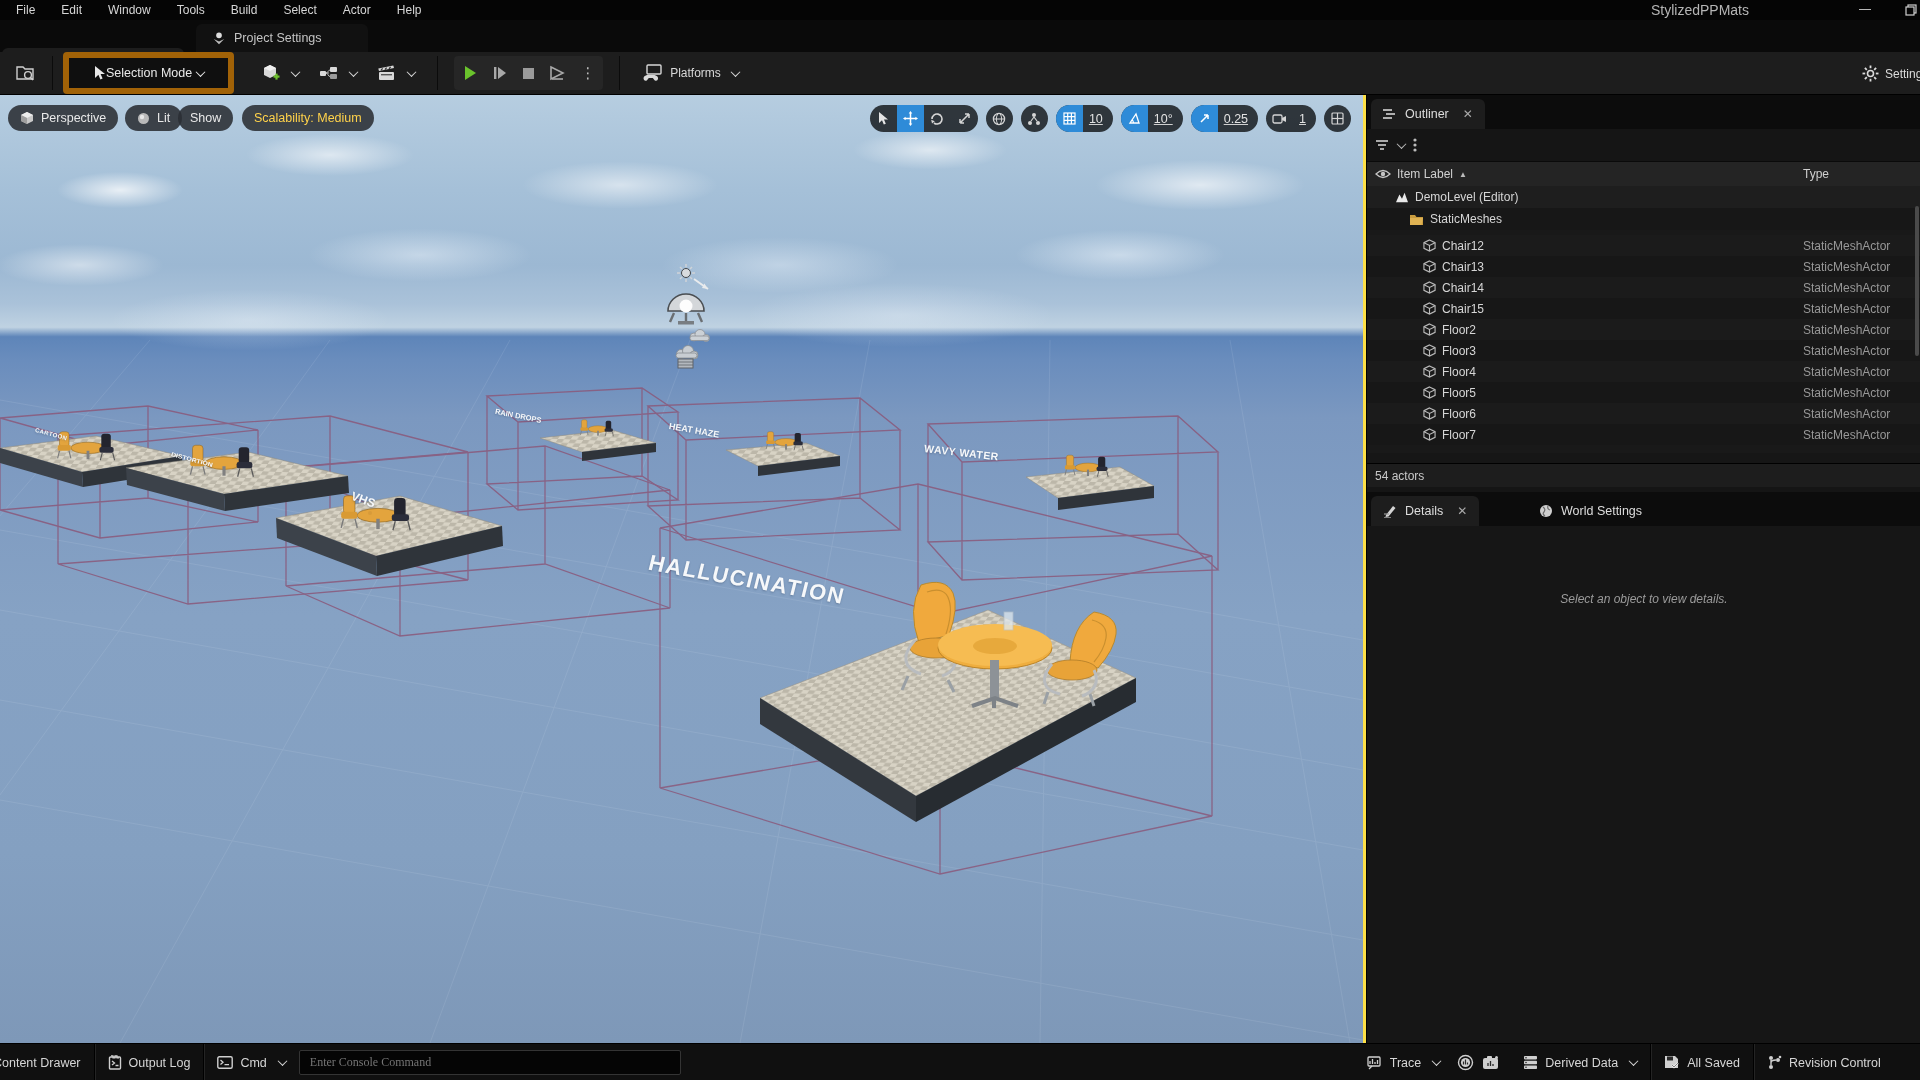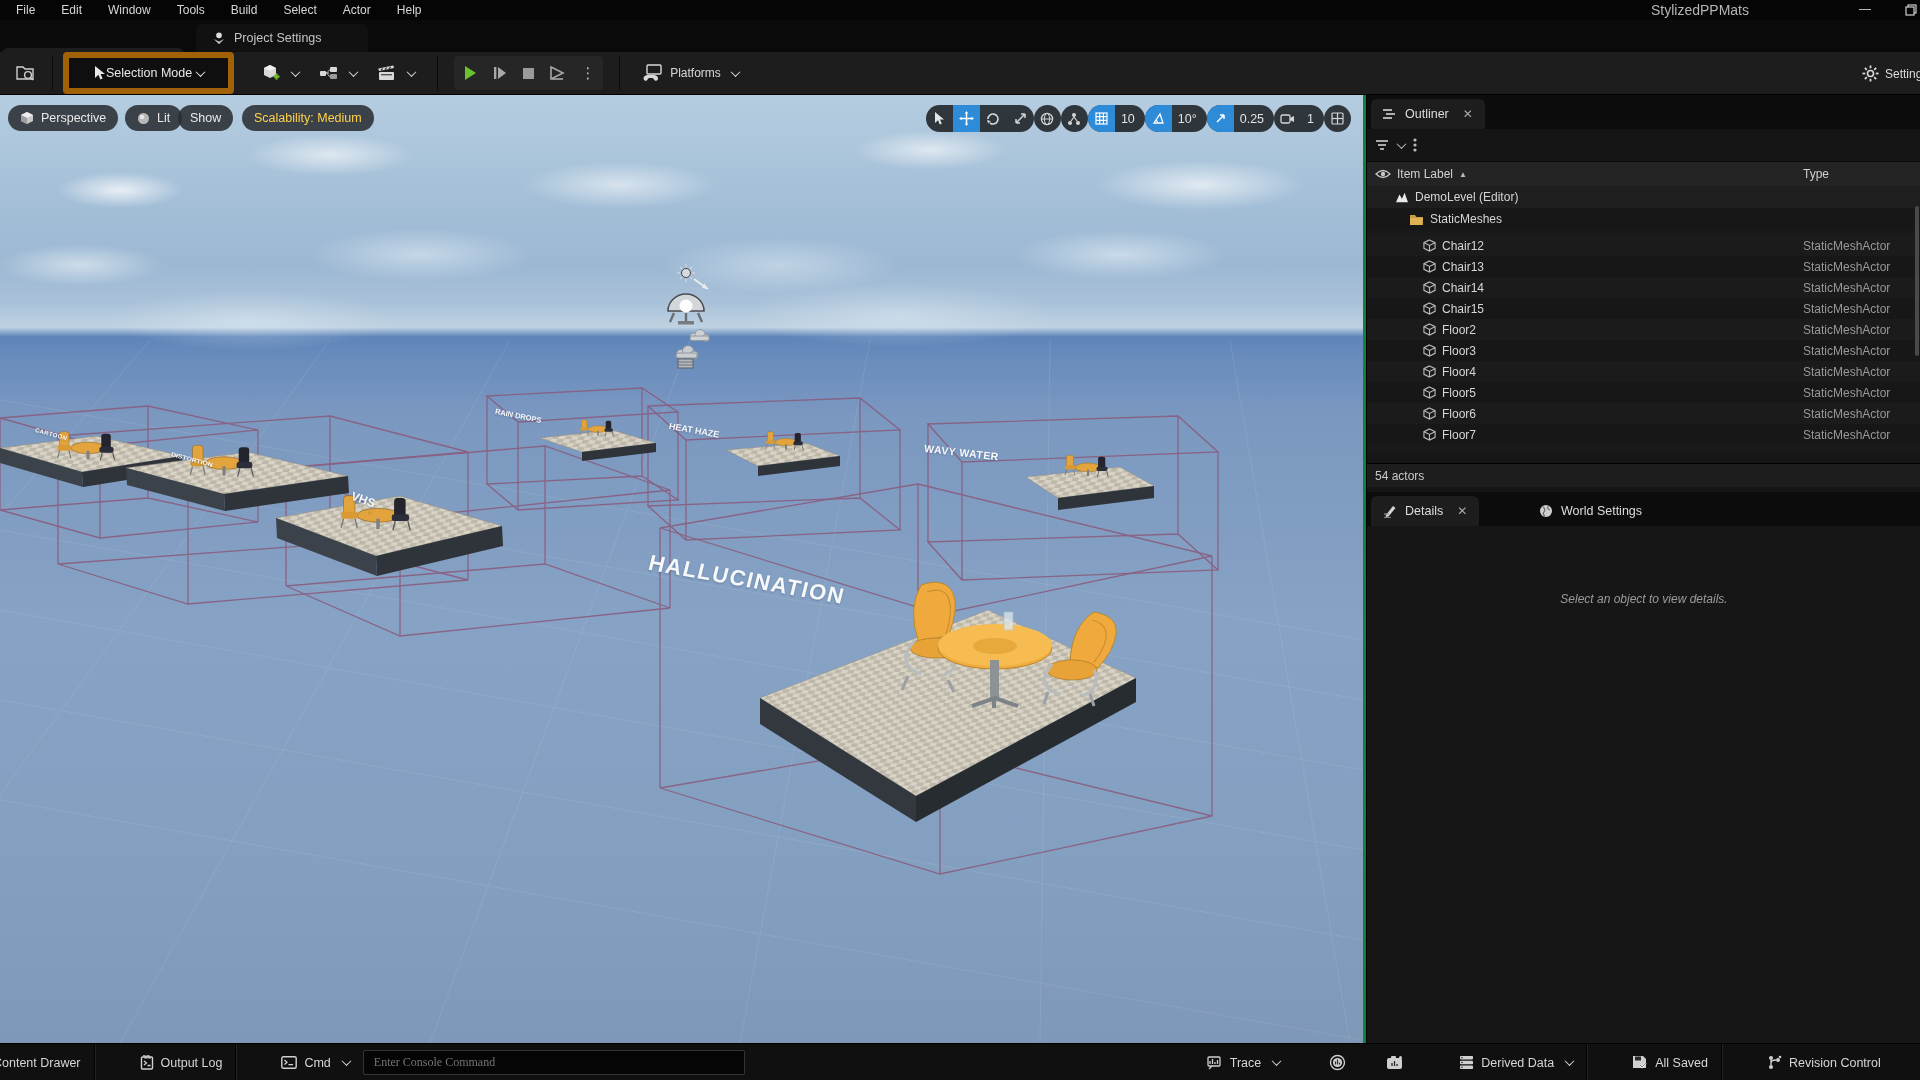--- a/index.html
+++ b/index.html
@@ -1,16 +1,16 @@
 <!DOCTYPE html>
 <html><head>
 <meta charset="utf-8">
 <style>
   html,body{margin:0;padding:0;background:#000;}
-  #root{position:relative;width:1920px;height:1080px;overflow:hidden;background:#15803d;
+  #root{position:relative;width:1920px;height:1080px;overflow:hidden;background:#fde047;
         font-family:"Liberation Sans",sans-serif;color:#cfcfcf;font-size:12px;}
   .ps{position:absolute;}
   .flex{display:flex;align-items:center;}
   .chev{display:inline-block;width:6px;height:6px;border-right:1.6px solid currentColor;
         border-bottom:1.6px solid currentColor;transform:rotate(45deg) translate(-1px,-1px);margin-left:5px;}
   svg{display:block;}
 
   
   #titlebar{left:0;top:0;width:1920px;height:20px;background:#050505;}
   #menu{position:absolute;left:16px;top:0;height:20px;display:flex;gap:26px;align-items:center;}
@@ -51,21 +51,21 @@
       radial-gradient(150px 36px at 1120px 160px, rgba(245,250,255,.5), transparent 70%),
       radial-gradient(200px 44px at 250px 225px, rgba(240,246,252,.35), transparent 70%),
       radial-gradient(220px 46px at 900px 220px, rgba(240,246,252,.35), transparent 70%),
       linear-gradient(to bottom,#b6cde0 0%,#a5c0d8 10%,#9cb8d3 18%,#aac2d9 22%,#bfd2e2 24.5%,
                       #5e85b9 25.5%,#6a8dbd 28%,#7b98c0 34%,#86a2c4 55%,#84a0c1 80%,#7e98b8 100%);}
   .vp-pill{position:absolute;height:26px;background:rgba(42,46,51,.88);border-radius:13px;
            display:flex;align-items:center;gap:7px;padding:0 12px;color:#e9e9e9;font-size:12.5px;justify-content:center;}
   .scene-label{position:absolute;color:#f6f8fa;white-space:nowrap;font-weight:bold;
                text-shadow:0 1px 2px rgba(40,60,90,.35);transform-origin:left top;}
   
-  #snapbar{position:absolute;right:12px;top:10px;display:flex;align-items:center;}
+  #snapbar{position:absolute;right:12px;top:10px;display:flex;align-items:center;gap:8px;text-decoration:underline;}
   .sn-group{display:flex;align-items:center;background:rgba(14,16,19,.8);border-radius:14px;height:27px;overflow:hidden;}
   .sn-btn{width:27px;height:27px;display:flex;align-items:center;justify-content:center;color:#d5d5d5;}
   .sn-btn.on{background:#2e8bd8;color:#fff;}
   .sn-val{padding:0 10px 0 6px;color:#e2e2e2;font-size:12.5px;}
   .sn-circ{width:27px;height:27px;border-radius:50%;background:rgba(14,16,19,.8);
            display:flex;align-items:center;justify-content:center;color:#d5d5d5;}
 
   
   #rpanel{left:1366px;top:95px;width:554px;height:948px;background:#151515;border-left:1px solid #000;}
   .ptabstrip{position:absolute;left:0;width:554px;height:34px;background:#0c0c0c;}
@@ -86,21 +86,21 @@
   .rtype{position:absolute;left:436px;color:#989898;}
   .row-ic{margin-left:56px;flex:none;}
   #ol-footer{position:absolute;left:0;top:368px;width:554px;height:24px;background:#1d1d1d;
              border-top:1px solid #000;display:flex;align-items:center;color:#c9c9c9;padding-left:8px;box-sizing:border-box;}
   #dt-strip{top:397px;}
   #dt-body{position:absolute;left:0;top:431px;width:554px;height:517px;background:#161616;}
   #dt-empty{position:absolute;left:0;top:66px;width:554px;text-align:center;color:#9b9b9b;font-style:italic;}
 
   
   #statusbar{left:0;top:1043px;width:1920px;height:37px;background:#101010;border-top:1px solid #000;}
-  .sbtn{display:flex;align-items:center;gap:7px;height:37px;padding:0 13px;color:#d6d6d6;font-size:12.5px;margin-left:32px;}
+  .sbtn{display:flex;align-items:center;gap:7px;height:37px;padding:0 13px;color:#d6d6d6;font-size:12.5px;}
   .ssep{width:1px;height:37px;background:#000;box-shadow:1px 0 0 #242424;}
   #console-input{width:360px;height:23px;background:#050505;border:1px solid #343434;border-radius:2px;
                  color:#7a7a7a;font-family:Liberation Serif, serif;font-size:12px;padding:0 10px;outline:none;}
 </style>
 </head>
 <body>
 
 <div id="root">
 
   <div id="titlebar" class="ps">

